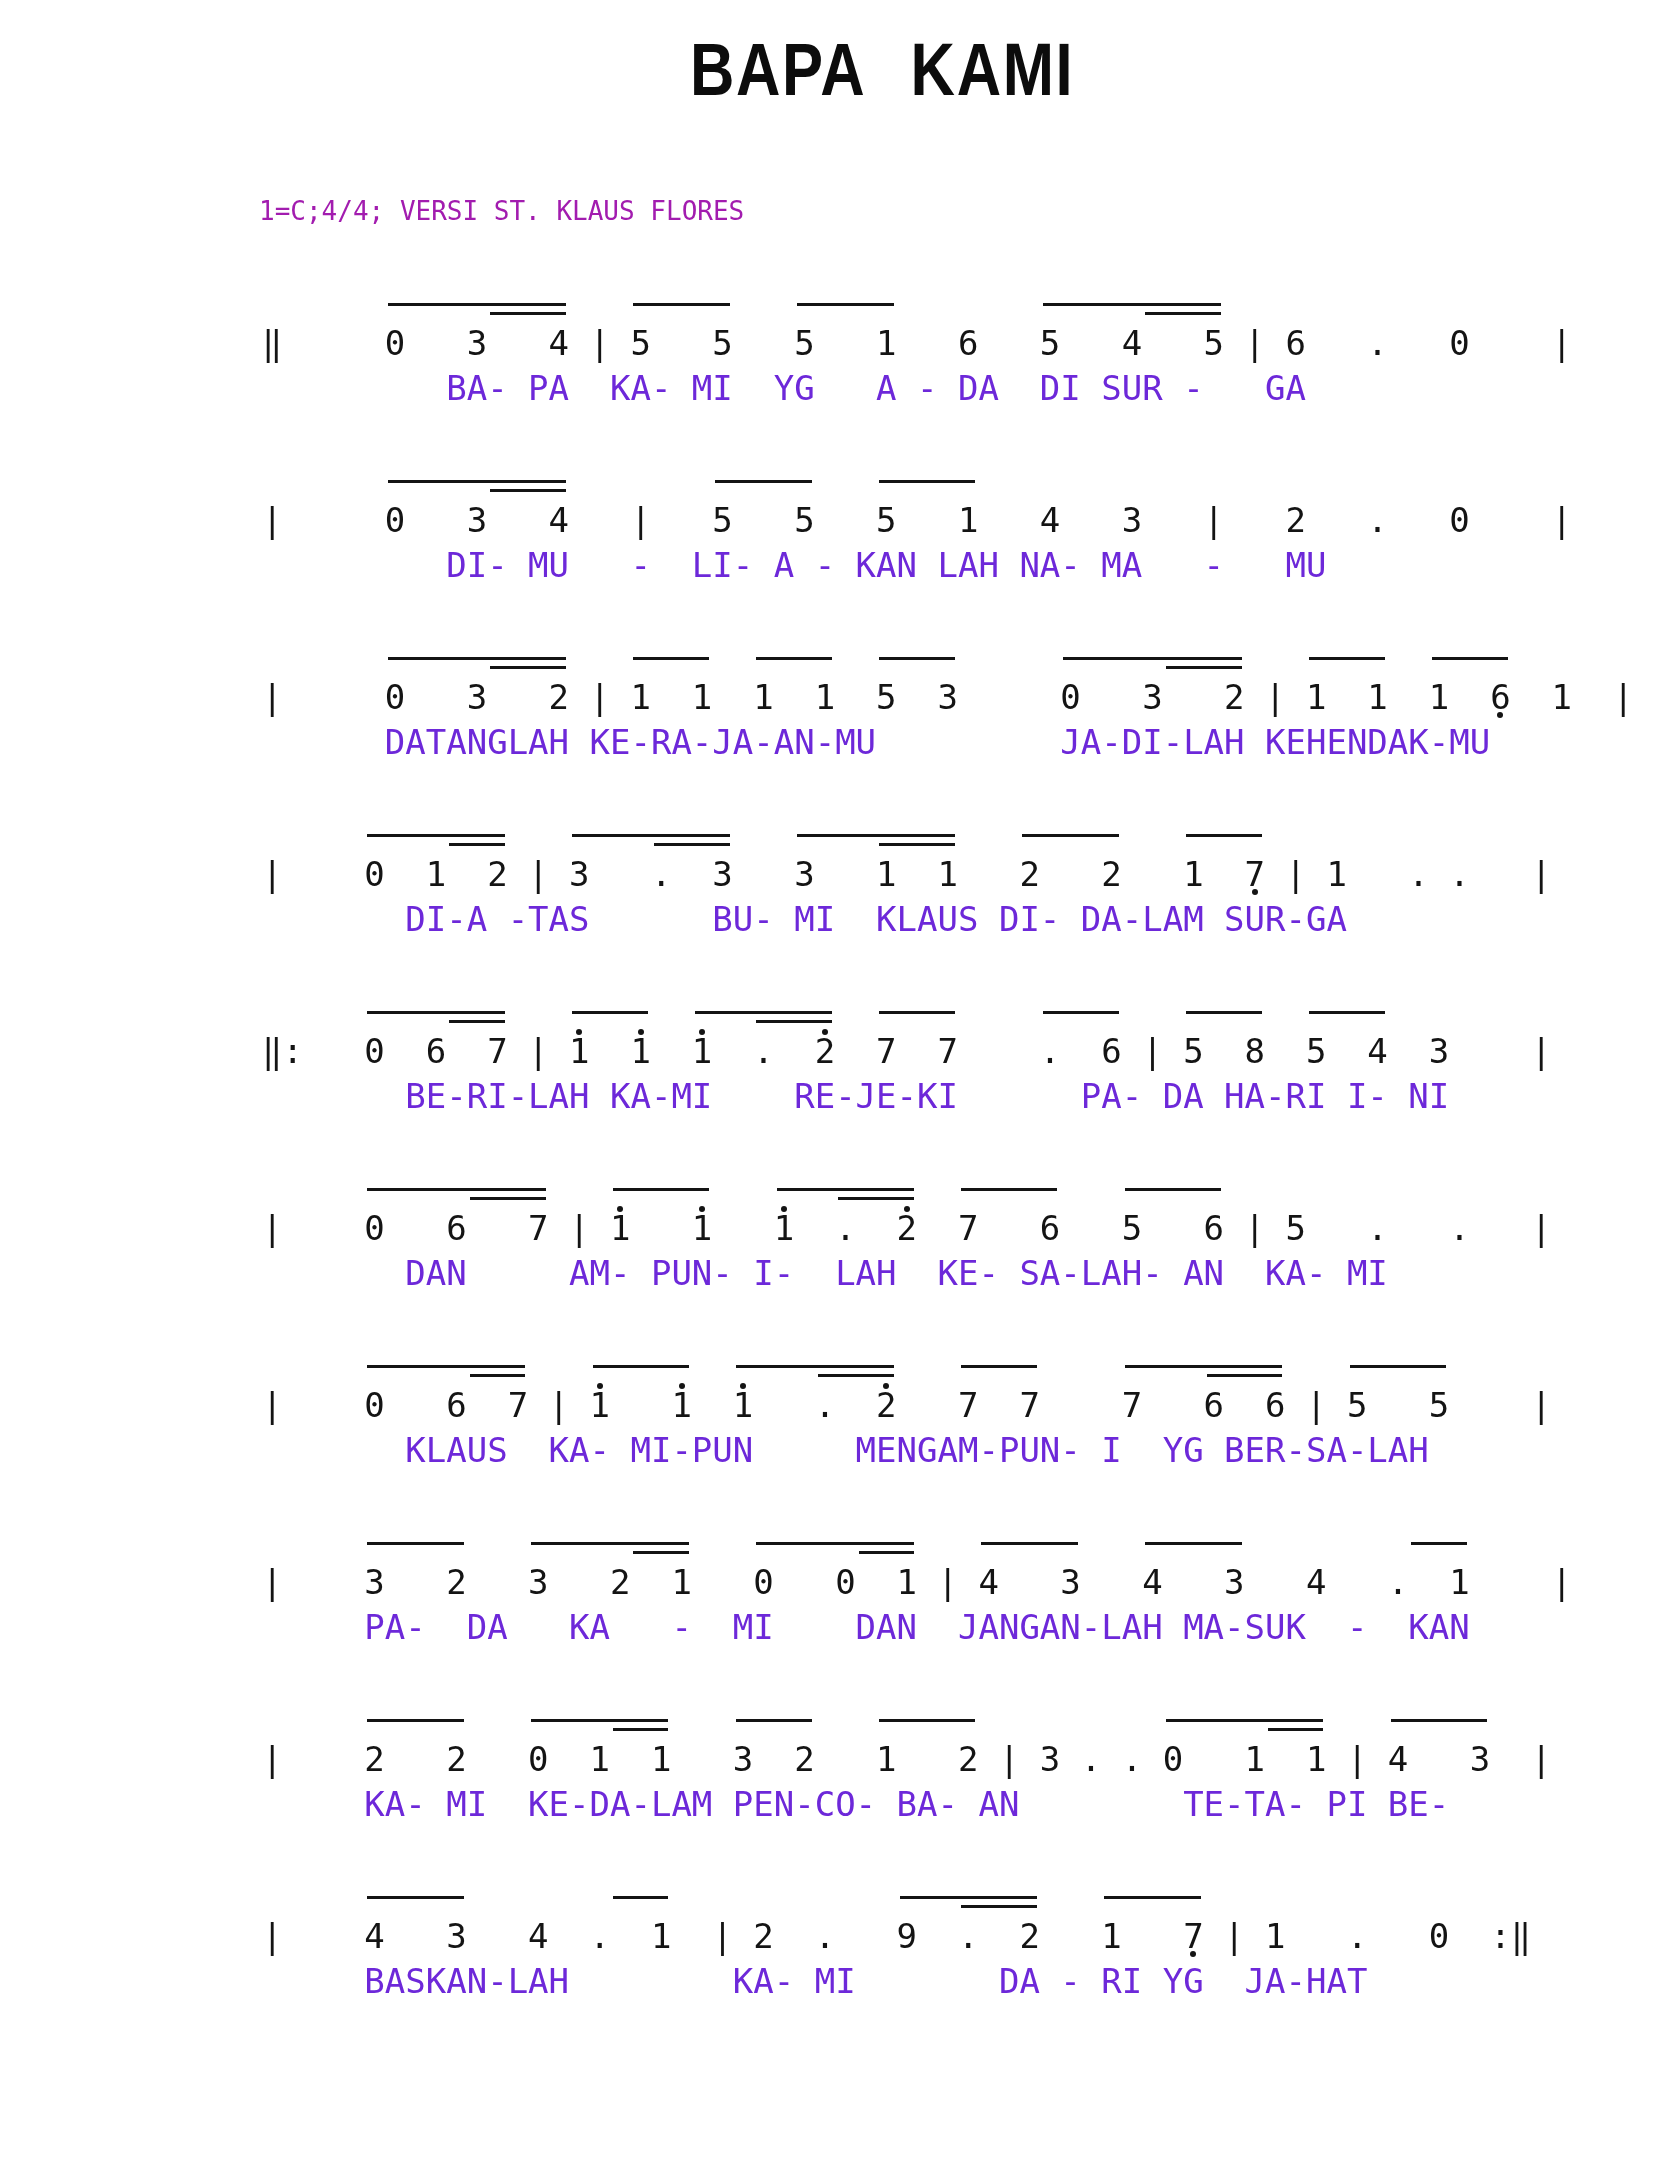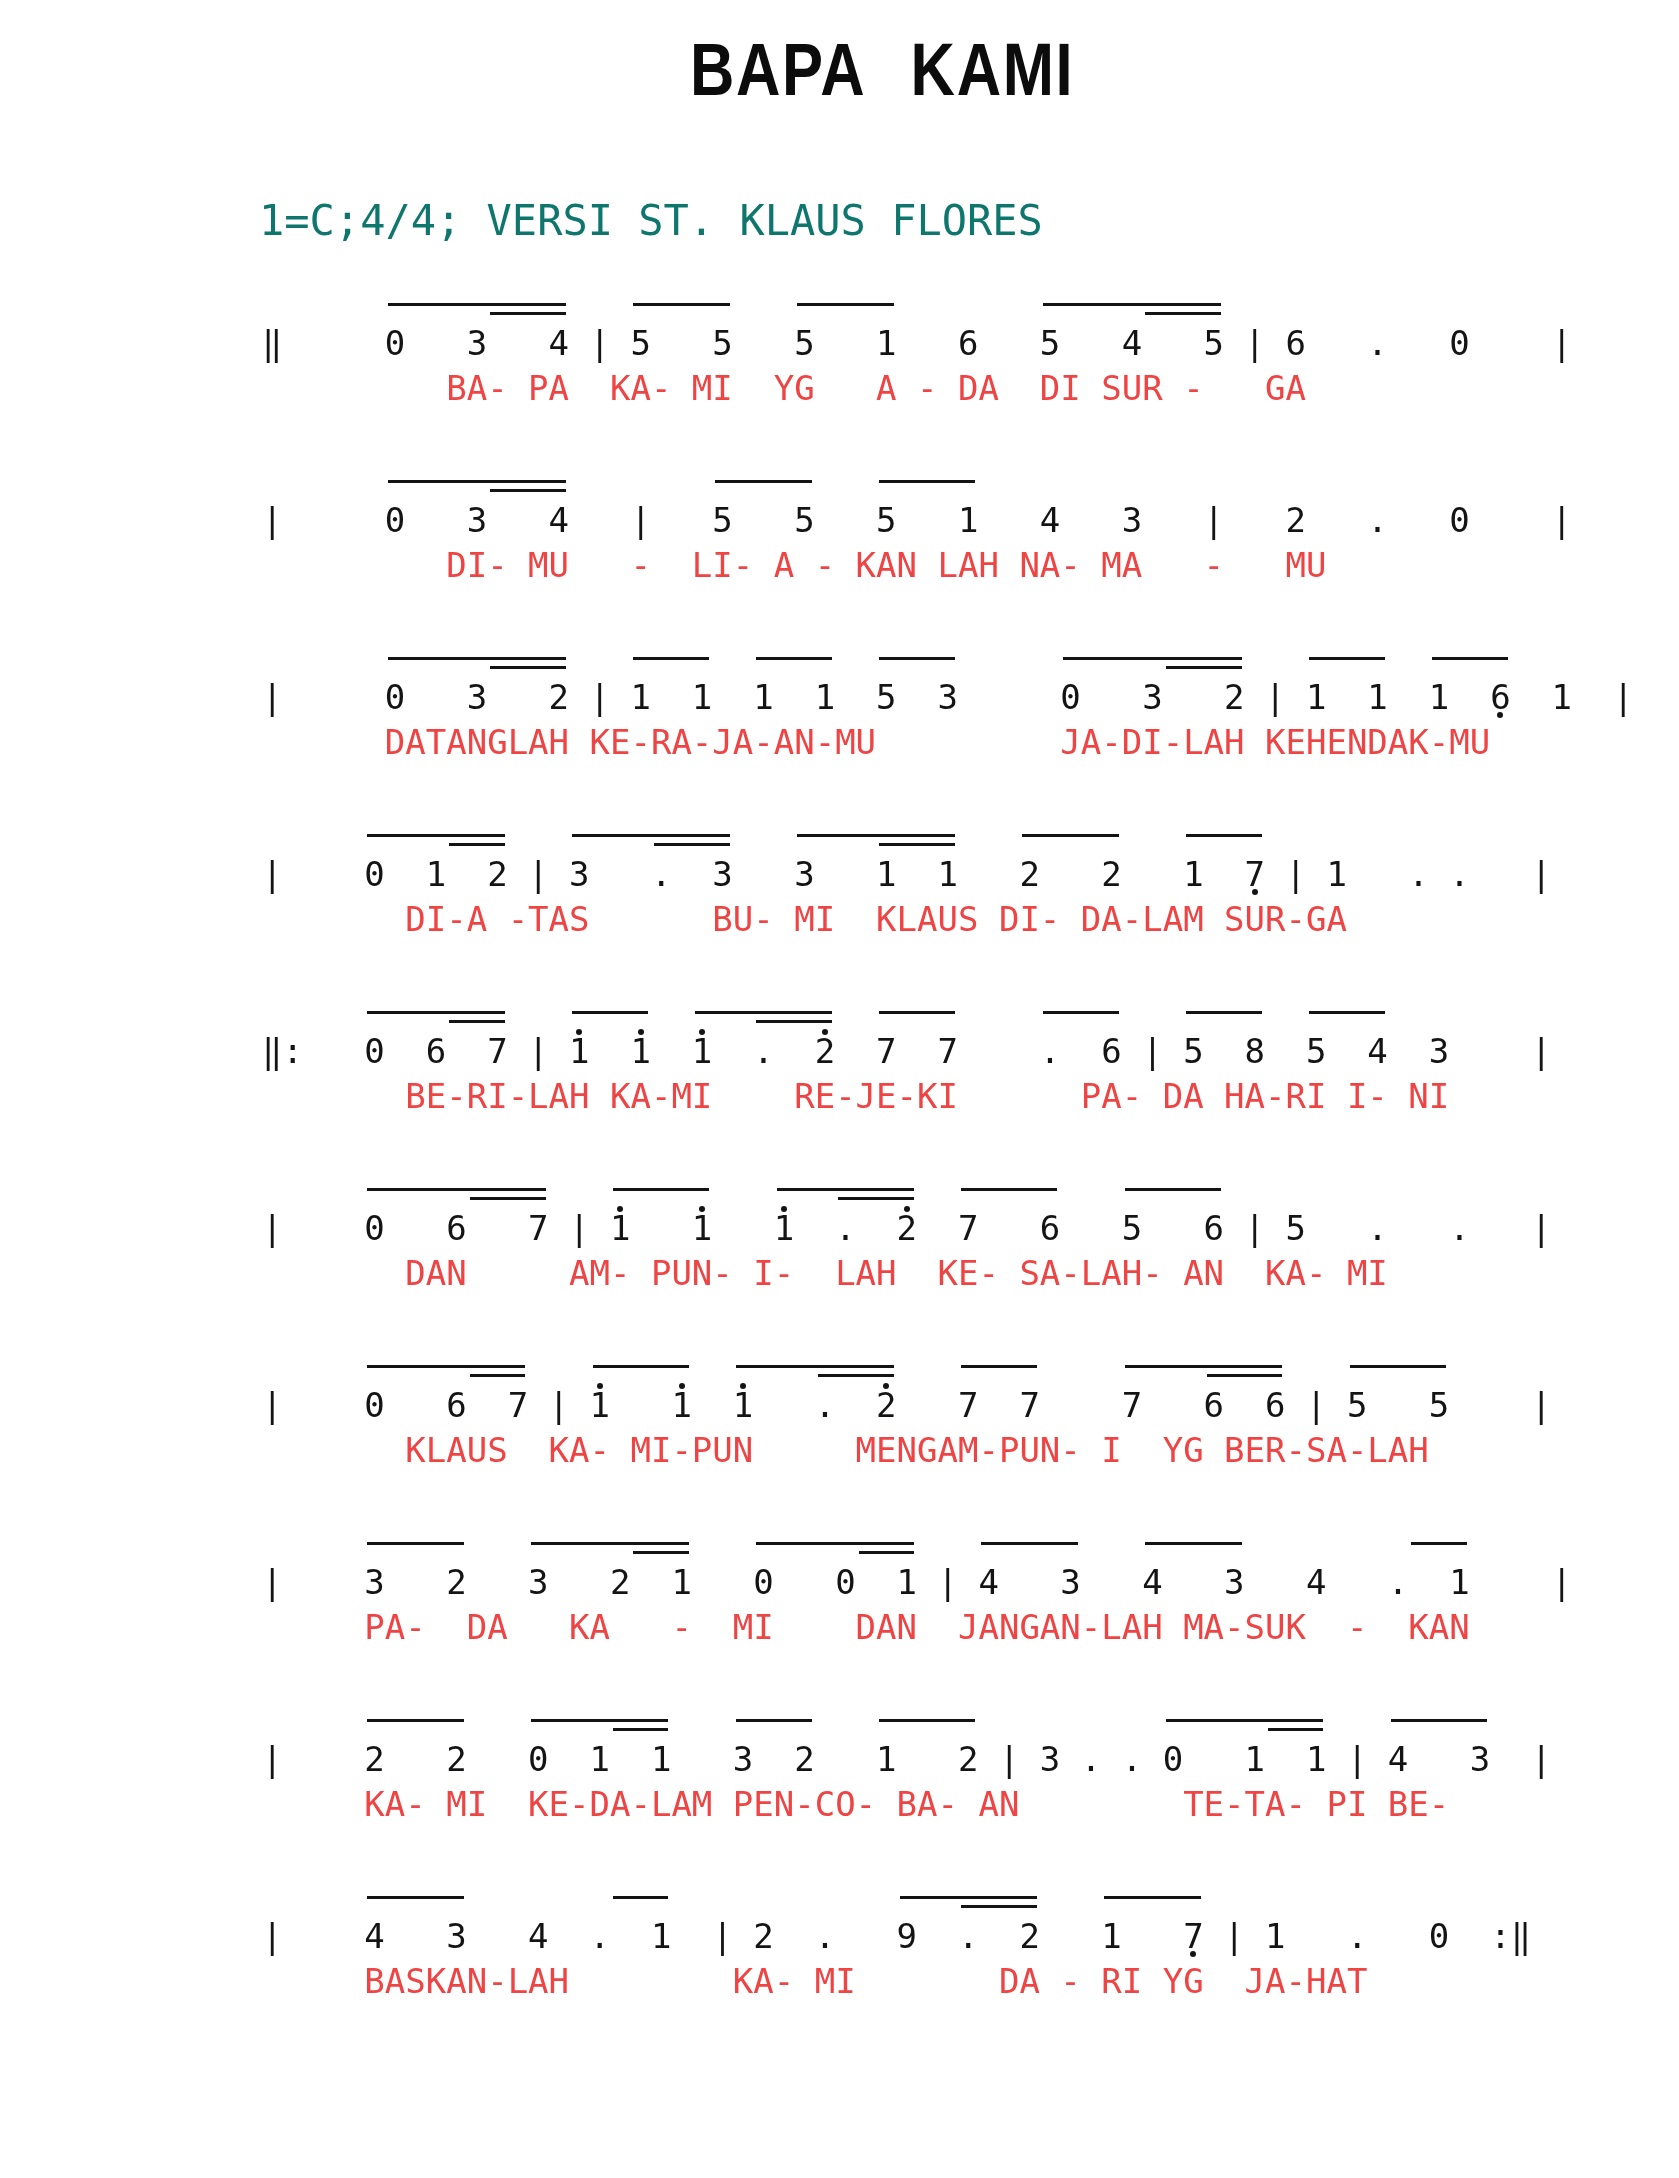--- a/index.html
+++ b/index.html
@@ -20,23 +20,23 @@
     letter-spacing:2px;
     word-spacing:34px;
     transform:scaleX(0.82);
     transform-origin:left top;
     white-space:nowrap;
     color:#0c0c0c;
   }
   .subtitle{
     position:absolute;
     left:259px;top:196px;
-    font-size:42px;
+    font-size:26px;
     white-space:pre;
-    color:#0f766e;
+    color:#a21caf;
   }
   .score{
     position:absolute;
     left:262px;top:287px;
     font-size:34px;
   }
   .system{
     position:relative;
     height:129px;
     margin-bottom:48px;
@@ -44,21 +44,21 @@
   .notes-row{
     position:absolute;left:0;top:32px;
     white-space:pre;
     line-height:48px;
     color:#141414;
   }
   .lyrics-row{
     position:absolute;left:0;top:77px;
     white-space:pre;
     line-height:48px;
-    color:#ef4444;
+    color:#6d28d9;
   }
   .beam{
     position:absolute;
     height:3px;
     background:#141414;
   }
   .beam.l1{top:16px;}
   .beam.l2{top:25px;}
   .odot{
     position:absolute;

